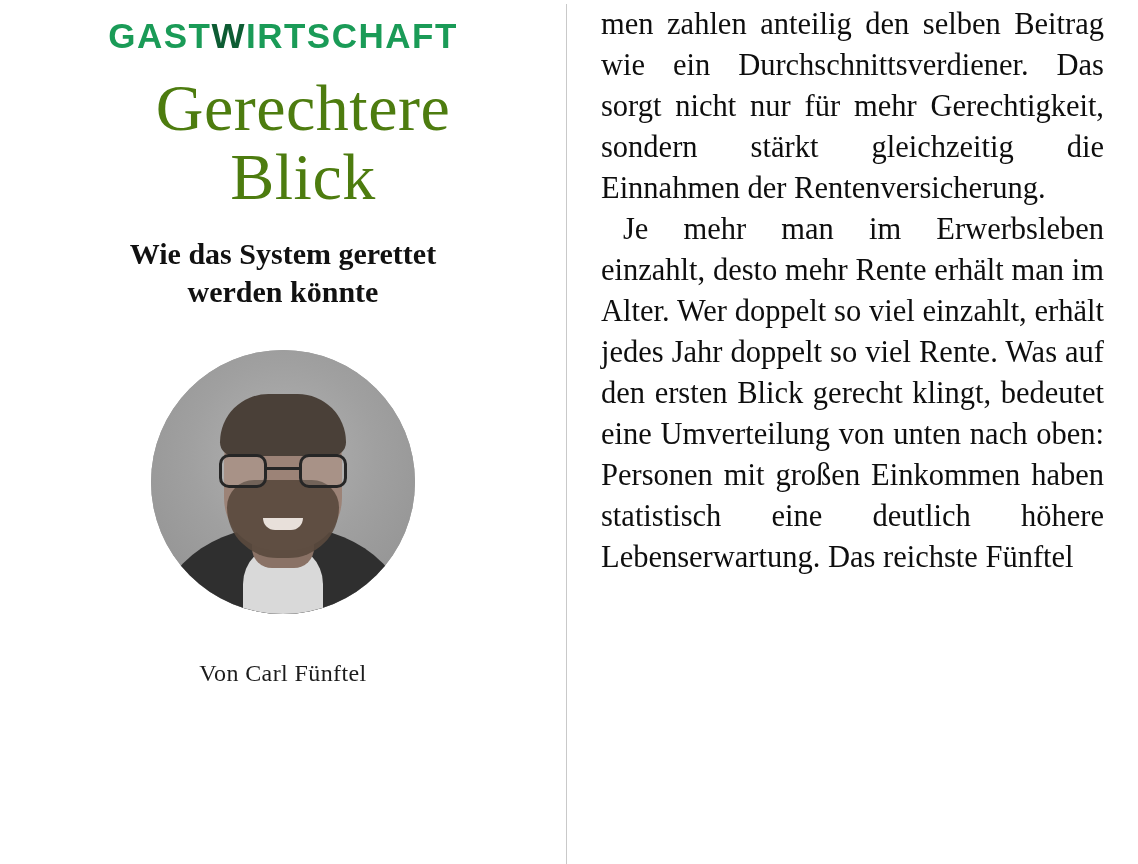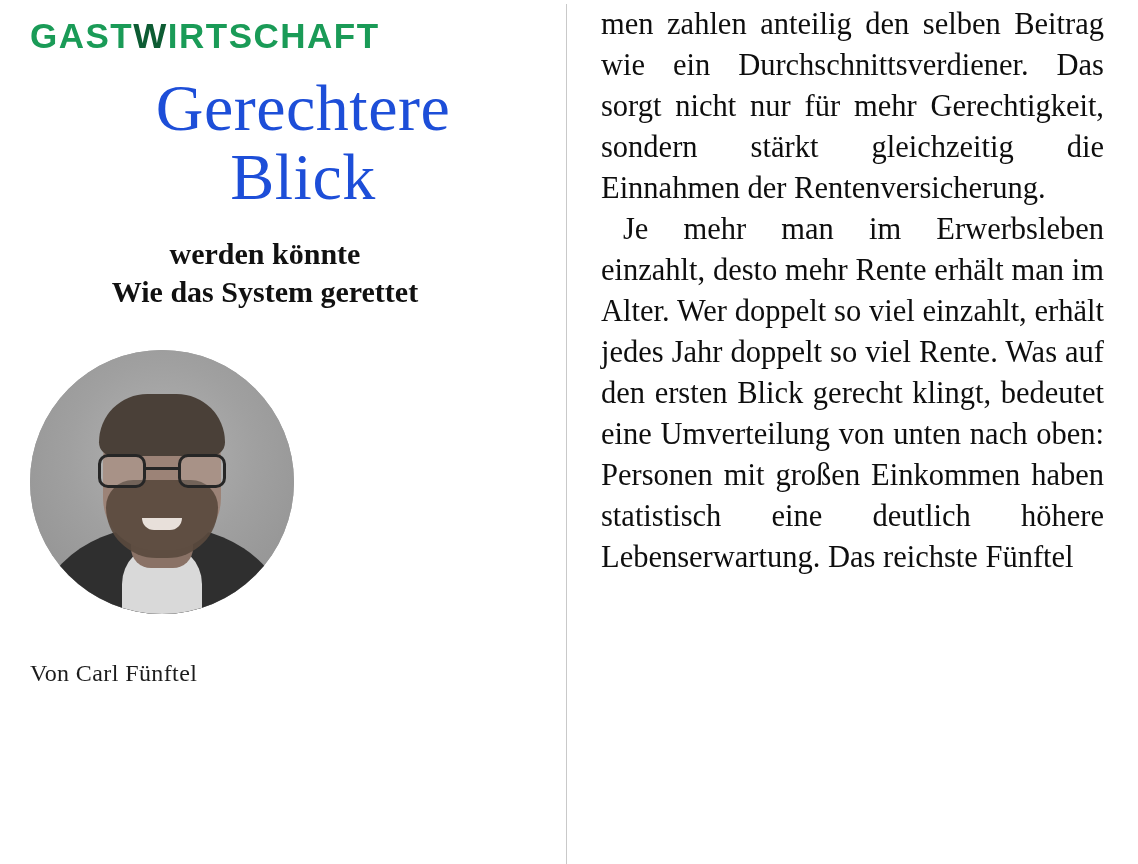--- a/index.html
+++ b/index.html
@@ -21,40 +21,41 @@
     display: flex;
     box-sizing: border-box;
   }
   
   .col-left {
     width: 566px;
     box-sizing: border-box;
     padding: 8px 30px 12px 30px;
     display: flex;
     flex-direction: column;
+    align-items: center;
   }
   .kicker {
     font-family: "Liberation Sans", sans-serif;
     font-weight: bold;
     font-size: 35px;
     letter-spacing: 1.5px;
     color: #1a9b57;
     margin-top: 8px;
     white-space: nowrap;
   }
   .kicker .dark {
     color: #0d5c33;
   }
   .headline {
     font-family: "Liberation Serif", serif;
     font-weight: 400;
     font-size: 66px;
     line-height: 1.04;
     text-align: center;
-    color: #1d4ed8;
+    color: #4d7c0f;
     margin-top: 18px;
     letter-spacing: 0.5px;
     margin-left: 40px;
   }
   .subhead {
     font-family: "Liberation Serif", serif;
     font-weight: bold;
     font-size: 30px;
     line-height: 1.25;
     text-align: center;
@@ -223,22 +224,22 @@
     <div class="kicker">
       <span>GAST</span><span class="dark">W</span><span>IRTSCHAFT</span>
     </div>
 
     <div class="headline">
       <div>Gerechtere</div>
       <div>Blick</div>
     </div>
 
     <div class="subhead">
+      <div>Wie das System gerettet</div>
       <div>werden könnte</div>
-      <div>Wie das System gerettet</div>
     </div>
 
     <div class="portrait-wrap">
       <div class="portrait">
         <div class="p-bg"></div>
         <div class="p-shoulders"></div>
         <div class="p-shirt"></div>
         <div class="p-neck"></div>
         <div class="p-head"></div>
         <div class="p-beard"></div>

